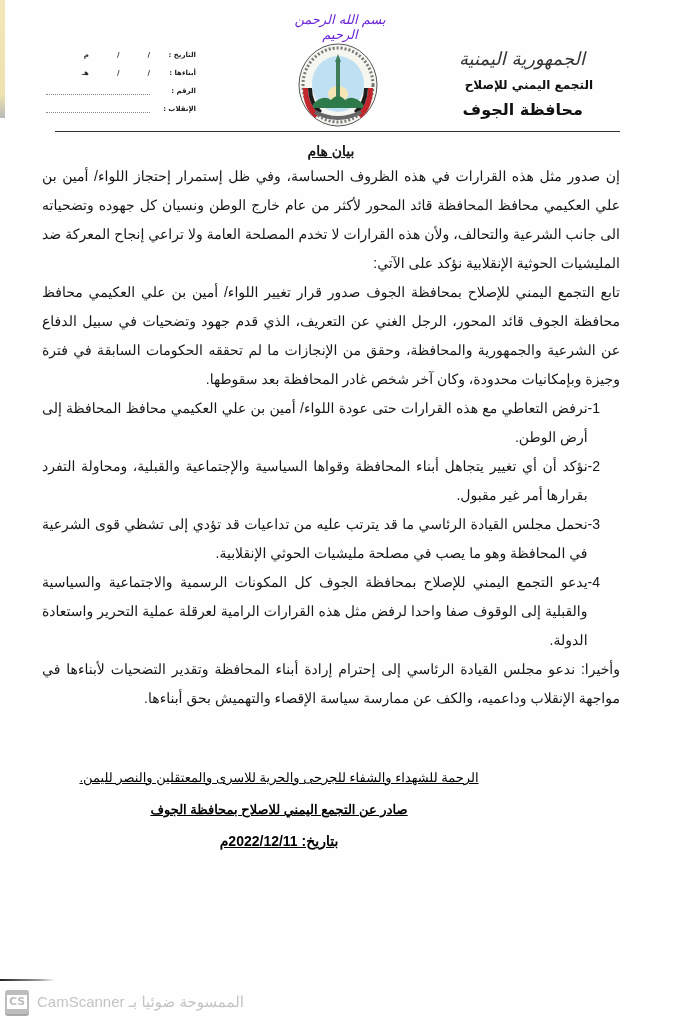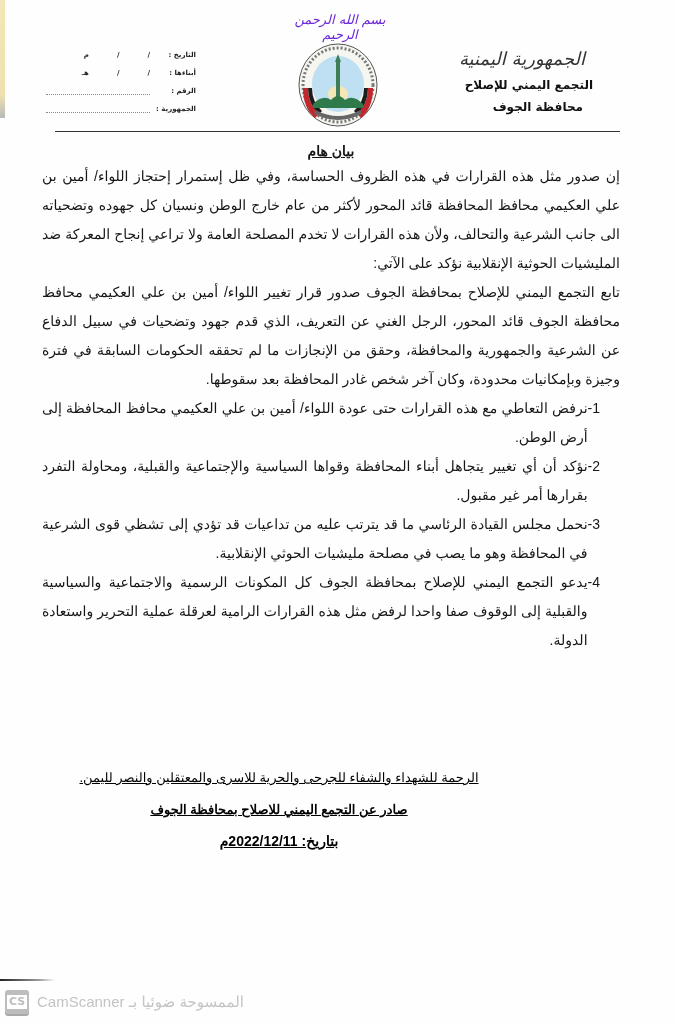--- a/index.html
+++ b/index.html
@@ -25,21 +25,21 @@
   .republic {
     position: absolute; right: 90px; top: 48px; direction: rtl;
     font-family: "DejaVu Serif", serif; font-size: 18px; color: #333; font-style: italic;
   }
   .org-name {
     position: absolute; right: 82px; top: 78px; direction: rtl;
     font-size: 12px; font-weight: bold; color: #111;
   }
   .governorate {
     position: absolute; right: 92px; top: 100px; direction: rtl;
-    font-size: 12px; font-weight: bold; color: #111; letter-spacing: 0.5px;
+    font-size: 16px; font-weight: bold; color: #111; letter-spacing: 0.5px;
   }
   .meta { position: absolute; left: 46px; top: 46px; width: 150px; direction: rtl; font-size: 7px; color: #222; }
   .meta-row { height: 18px; display: flex; align-items: center; gap: 4px; }
   .meta-label { font-weight: bold; width: 42px; text-align: right; }
   .meta-date { display: flex; gap: 28px; font-weight: bold; }
   .meta-dots { flex: 1; border-bottom: 1px dotted #888; height: 6px; margin-left: 0; }
   .header-rule { position: absolute; left: 55px; right: 55px; top: 131px; height: 1px; background: #333; }
 
   
   .doc {
@@ -119,21 +119,21 @@
         <span>/</span>
         <span>/</span>
         <span>هـ</span>
       </span>
     </div>
     <div class="meta-row">
       <span class="meta-label">الرقم :</span>
       <span class="meta-dots"></span>
     </div>
     <div class="meta-row">
-      <span class="meta-label">الجمهورية :</span>
+      <span class="meta-label">الإنقلاب :</span>
       <span class="meta-dots"></span>
     </div>
   </div>
 
   <div class="header-rule"></div>
 </div>
 
 <div class="doc">
   <div class="title"><span>بيان هام</span></div>
   <p class="para">إن صدور مثل هذه القرارات في هذه الظروف الحساسة، وفي ظل إستمرار إحتجاز اللواء/ أمين بن علي العكيمي محافظ المحافظة قائد المحور لأكثر من عام خارج الوطن ونسيان كل جهوده وتضحياته الى جانب الشرعية والتحالف، ولأن هذه القرارات لا تخدم المصلحة العامة ولا تراعي إنجاح المعركة ضد المليشيات الحوثية الإنقلابية نؤكد على الآتي:</p>
@@ -149,20 +149,21 @@
     </li>
     <li class="list-item">
       <span class="list-num">3-</span>
       <span class="list-text">نحمل مجلس القيادة الرئاسي ما قد يترتب عليه من تداعيات قد تؤدي إلى تشظي قوى الشرعية في المحافظة وهو ما يصب في مصلحة مليشيات الحوثي الإنقلابية.</span>
     </li>
     <li class="list-item">
       <span class="list-num">4-</span>
       <span class="list-text">يدعو التجمع اليمني للإصلاح بمحافظة الجوف كل المكونات الرسمية والاجتماعية والسياسية والقبلية إلى الوقوف صفا واحدا لرفض مثل هذه القرارات الرامية لعرقلة عملية التحرير واستعادة الدولة.</span>
     </li>
   </ul>
+  <p class="para">وأخيرا: ندعو مجلس القيادة الرئاسي إلى إحترام إرادة أبناء المحافظة وتقدير التضحيات لأبناءها في مواجهة الإنقلاب وداعميه، والكف عن ممارسة سياسة الإقصاء والتهميش بحق أبناءها.</p>
 </div>
 
 <div class="closing mercy">الرحمة للشهداء والشفاء للجرحى والحرية للاسرى والمعتقلين والنصر لليمن.</div>
 <div class="closing issuer"><span>صادر عن التجمع اليمني للاصلاح بمحافظة الجوف</span></div>
 <div class="closing date"><span>بتاريخ: 2022/12/11م</span></div>
 
 <div class="bottom-smudge"></div>
 <div class="watermark">
   <div class="cs-badge">
       <span>CS</span>

